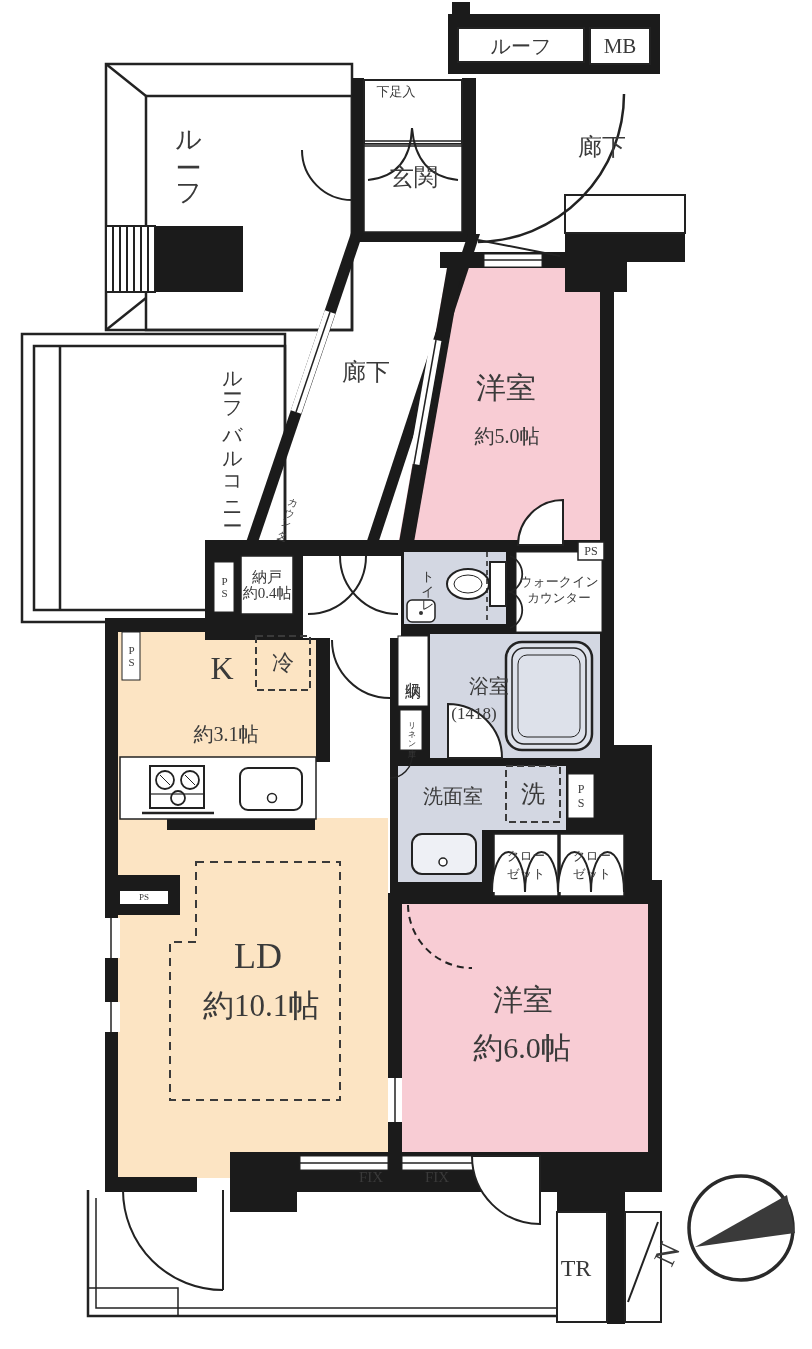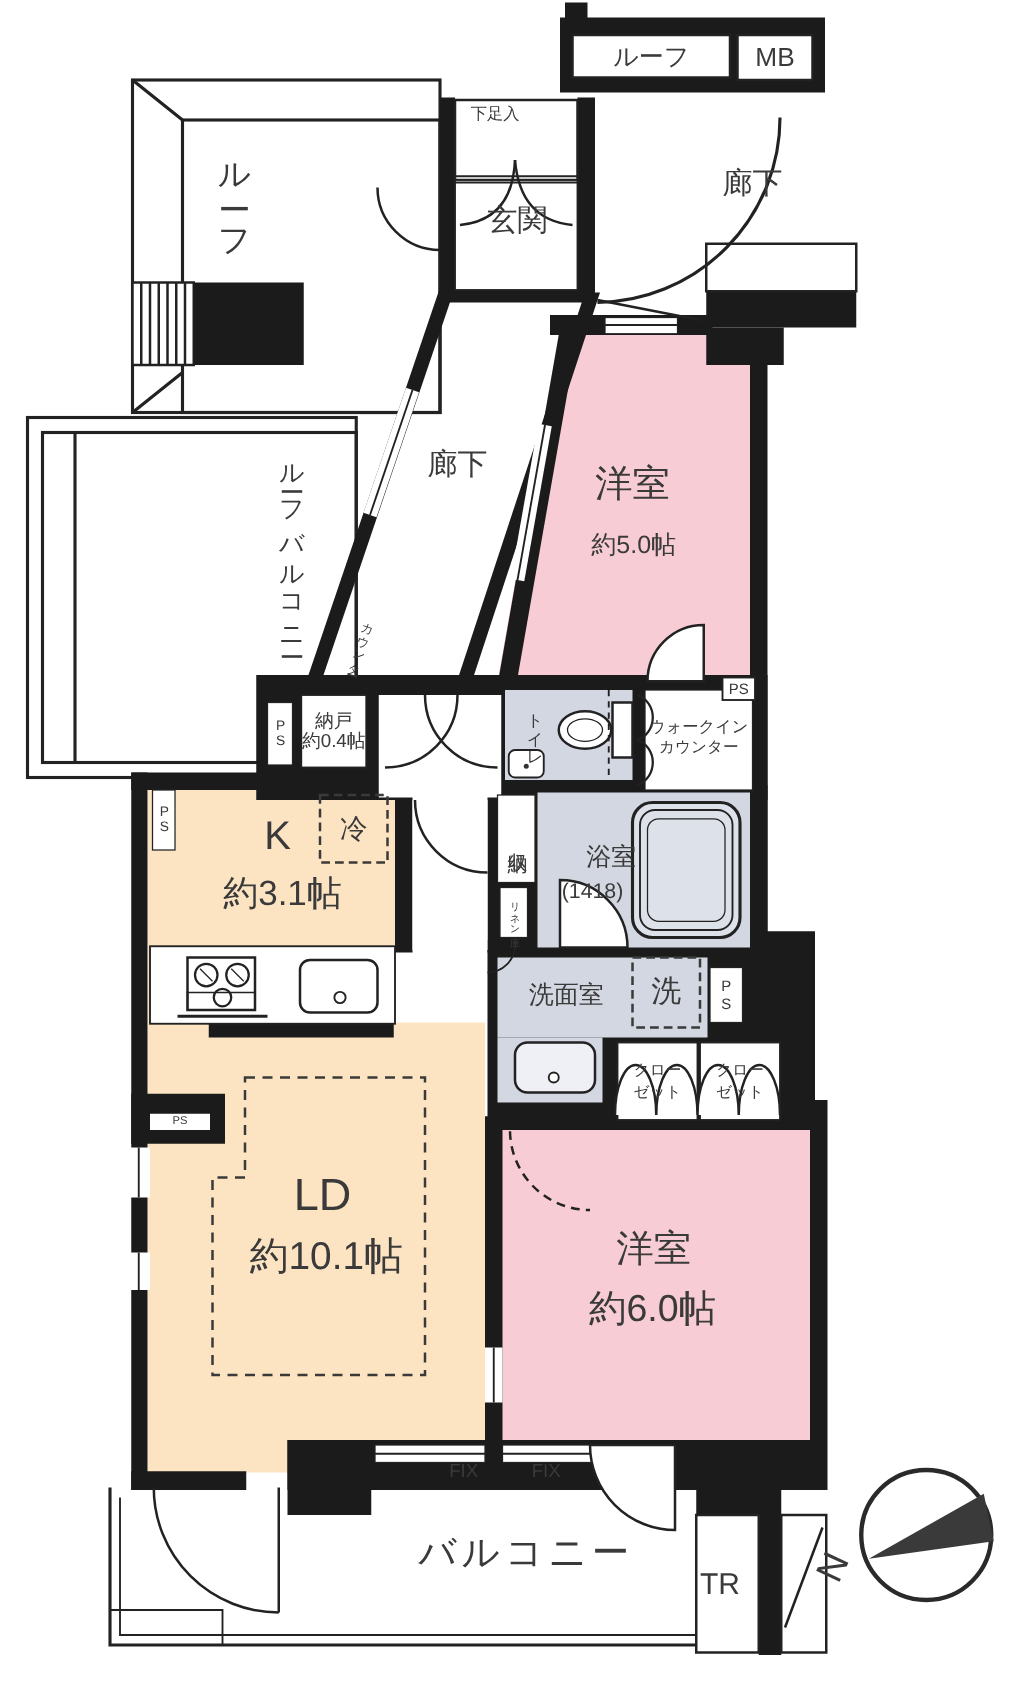--- a/index.html
+++ b/index.html
@@ -1,17 +1,17 @@
 <!DOCTYPE html>
 <html><head>
 <meta charset="utf-8">
 <style>
   html,body{margin:0;padding:0;background:#fff;}
   #plan{position:relative;width:812px;height:1349px;background:#fff;overflow:hidden;
-        font-family:Liberation Sans, sans-serif;color:#3a3a3a;}
+        font-family:Liberation Serif, serif;color:#3a3a3a;}
   #plan svg{position:absolute;left:0;top:0;}
   .lb{position:absolute;transform:translate(-50%,-50%);white-space:nowrap;color:#3a3a3a;line-height:1;}
   .v{writing-mode:vertical-rl;text-orientation:upright;}
 </style>
 </head>
 <body>
 
 <div id="plan">
 <svg width="812" height="1349" viewBox="0 0 812 1349">
 
@@ -232,33 +232,32 @@
   <span class="lb v" style="left:131px;top:656px;font-size:11px">PS</span>
   <span class="lb v" style="left:581px;top:796px;font-size:12px">PS</span>
   <span class="lb" style="left:144px;top:897px;font-size:9px">PS</span>
   <span class="lb v" style="left:428px;top:584px;font-size:13px">トイレ</span>
   <span class="lb" style="left:559px;top:581px;font-size:13px">ウォークイン</span>
   <span class="lb" style="left:559px;top:598px;font-size:12.5px">カウンター</span>
   <span class="lb" style="left:506px;top:388px;font-size:30px">洋室</span>
   <span class="lb" style="left:507px;top:436px;font-size:20px">約5.0帖</span>
   <span class="lb" style="left:222px;top:668px;font-size:32px">K</span>
   <span class="lb" style="left:283px;top:663px;font-size:22px">冷</span>
-  <span class="lb" style="left:226px;top:715px;font-size:28px">約3.1帖</span>
+  <span class="lb" style="left:226px;top:734px;font-size:20px">約3.1帖</span>
   <span class="lb v" style="left:413px;top:671px;font-size:16px;letter-spacing:2px">収納</span>
   <span class="lb" style="left:489px;top:686px;font-size:20px">浴室</span>
   <span class="lb" style="left:474px;top:713px;font-size:17px">(1418)</span>
   <span class="lb v" style="left:411px;top:730px;font-size:8px">リネン庫</span>
   <span class="lb" style="left:453px;top:796px;font-size:20px">洗面室</span>
   <span class="lb" style="left:533px;top:794px;font-size:24px">洗</span>
   <span class="lb" style="left:526px;top:856px;font-size:12.5px">クロー</span>
   <span class="lb" style="left:526px;top:874px;font-size:12.5px">ゼット</span>
   <span class="lb" style="left:592px;top:856px;font-size:12.5px">クロー</span>
   <span class="lb" style="left:592px;top:874px;font-size:12.5px">ゼット</span>
   <span class="lb" style="left:258px;top:956px;font-size:36px">LD</span>
   <span class="lb" style="left:261px;top:1005px;font-size:31px">約10.1帖</span>
   <span class="lb" style="left:523px;top:1000px;font-size:30px">洋室</span>
   <span class="lb" style="left:522px;top:1048px;font-size:30px">約6.0帖</span>
   <span class="lb" style="left:371px;top:1177px;font-size:15px">FIX</span>
   <span class="lb" style="left:437px;top:1177px;font-size:15px">FIX</span>
-  <span class="lb" style="left:421px;top:1243px;font-size:30px;letter-spacing:4px">バルコニー</span>
   <span class="lb" style="left:576px;top:1268px;font-size:24px">TR</span>
   <span class="lb" style="left:667px;top:1254px;font-size:30px;transform:translate(-50%,-50%) rotate(-65deg)">N</span>
 </div>
 
 </body></html>

